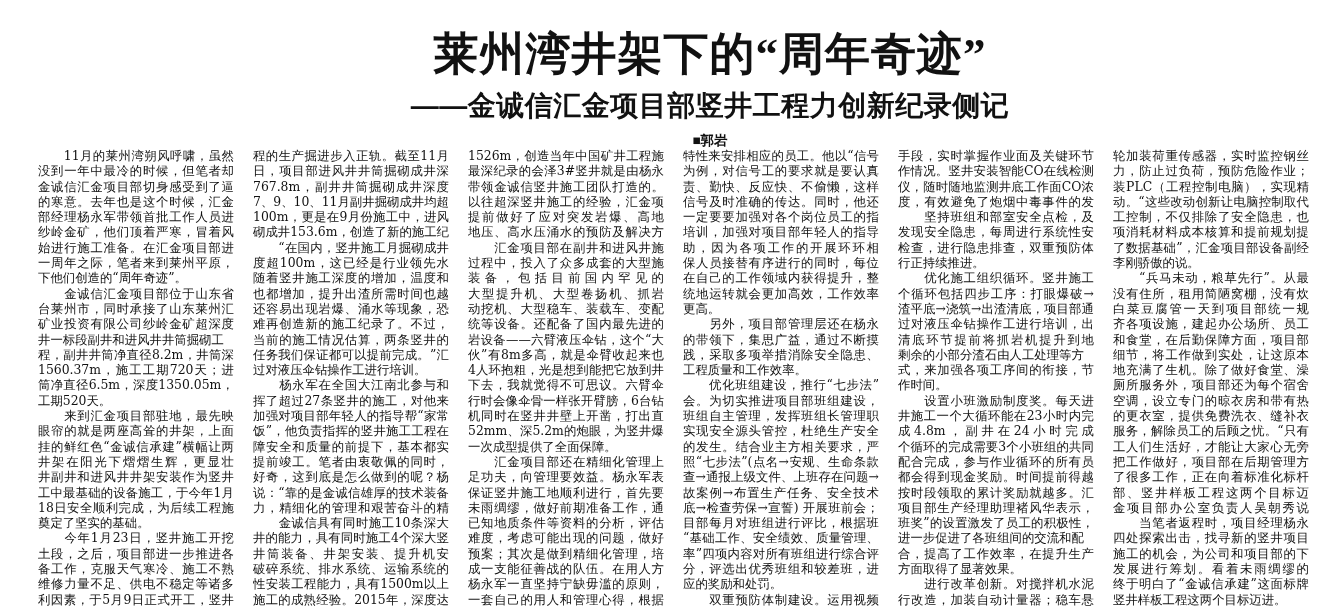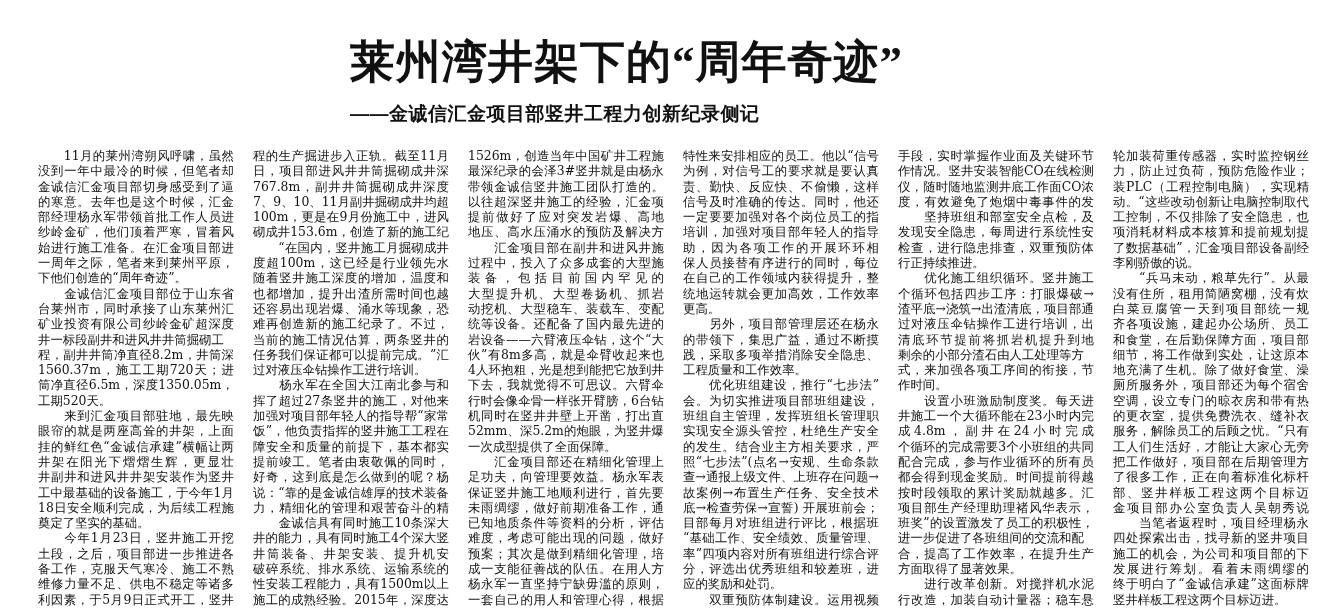--- a/index.html
+++ b/index.html
@@ -7,34 +7,35 @@
     position:relative;
     width:1332px;height:611px;
     background:#ffffff;
     color:#111;
     overflow:hidden;
     font-family:"DejaVu Serif","Liberation Serif",serif;
   }
   
   .masthead{
     position:absolute;
-    left:350px;top:16px;width:720px;height:148px;
+    left:350px;top:8px;width:720px;height:148px;
+    text-align:center;
   }
   .title{
     margin:20px 0 0 0;
     font-size:45px;
     line-height:52px;
     font-weight:bold;
     letter-spacing:1px;
     font-family:"Liberation Serif","DejaVu Serif",serif;
     white-space:nowrap;
   }
   .subtitle{
     margin:13px 0 13px 0;
-    font-size:19px;
+    font-size:28px;
     line-height:26px;
     font-weight:bold;
     letter-spacing:0.5px;
     font-family:"Liberation Sans","DejaVu Sans",sans-serif;
     white-space:nowrap;
   }
   .author{
     margin:9px 0 0 0;
     font-size:13.5px;
     font-weight:bold;
@@ -74,20 +75,21 @@
   }
 </style>
 </head>
 <body>
 
 <div class="page">
 
   <header class="masthead">
     <h1 class="title">莱州湾井架下的“周年奇迹”</h1>
     <h2 class="subtitle">——金诚信汇金项目部竖井工程力创新纪录侧记</h2>
+    <div class="author">■郭岩</div>
   </header>
 
   <main class="body-area">
     <div class="col col-1">
         <div class="line full">　　11月的莱州湾朔风呼啸，虽然还</div>
         <div class="line full">没到一年中最冷的时候，但笔者却在</div>
         <div class="line full">金诚信汇金项目部切身感受到了逼人</div>
         <div class="line full">的寒意。去年也是这个时候，汇金项目</div>
         <div class="line full">部经理杨永军带领首批工作人员进驻</div>
         <div class="line full">纱岭金矿，他们顶着严寒，冒着风雪开</div>

